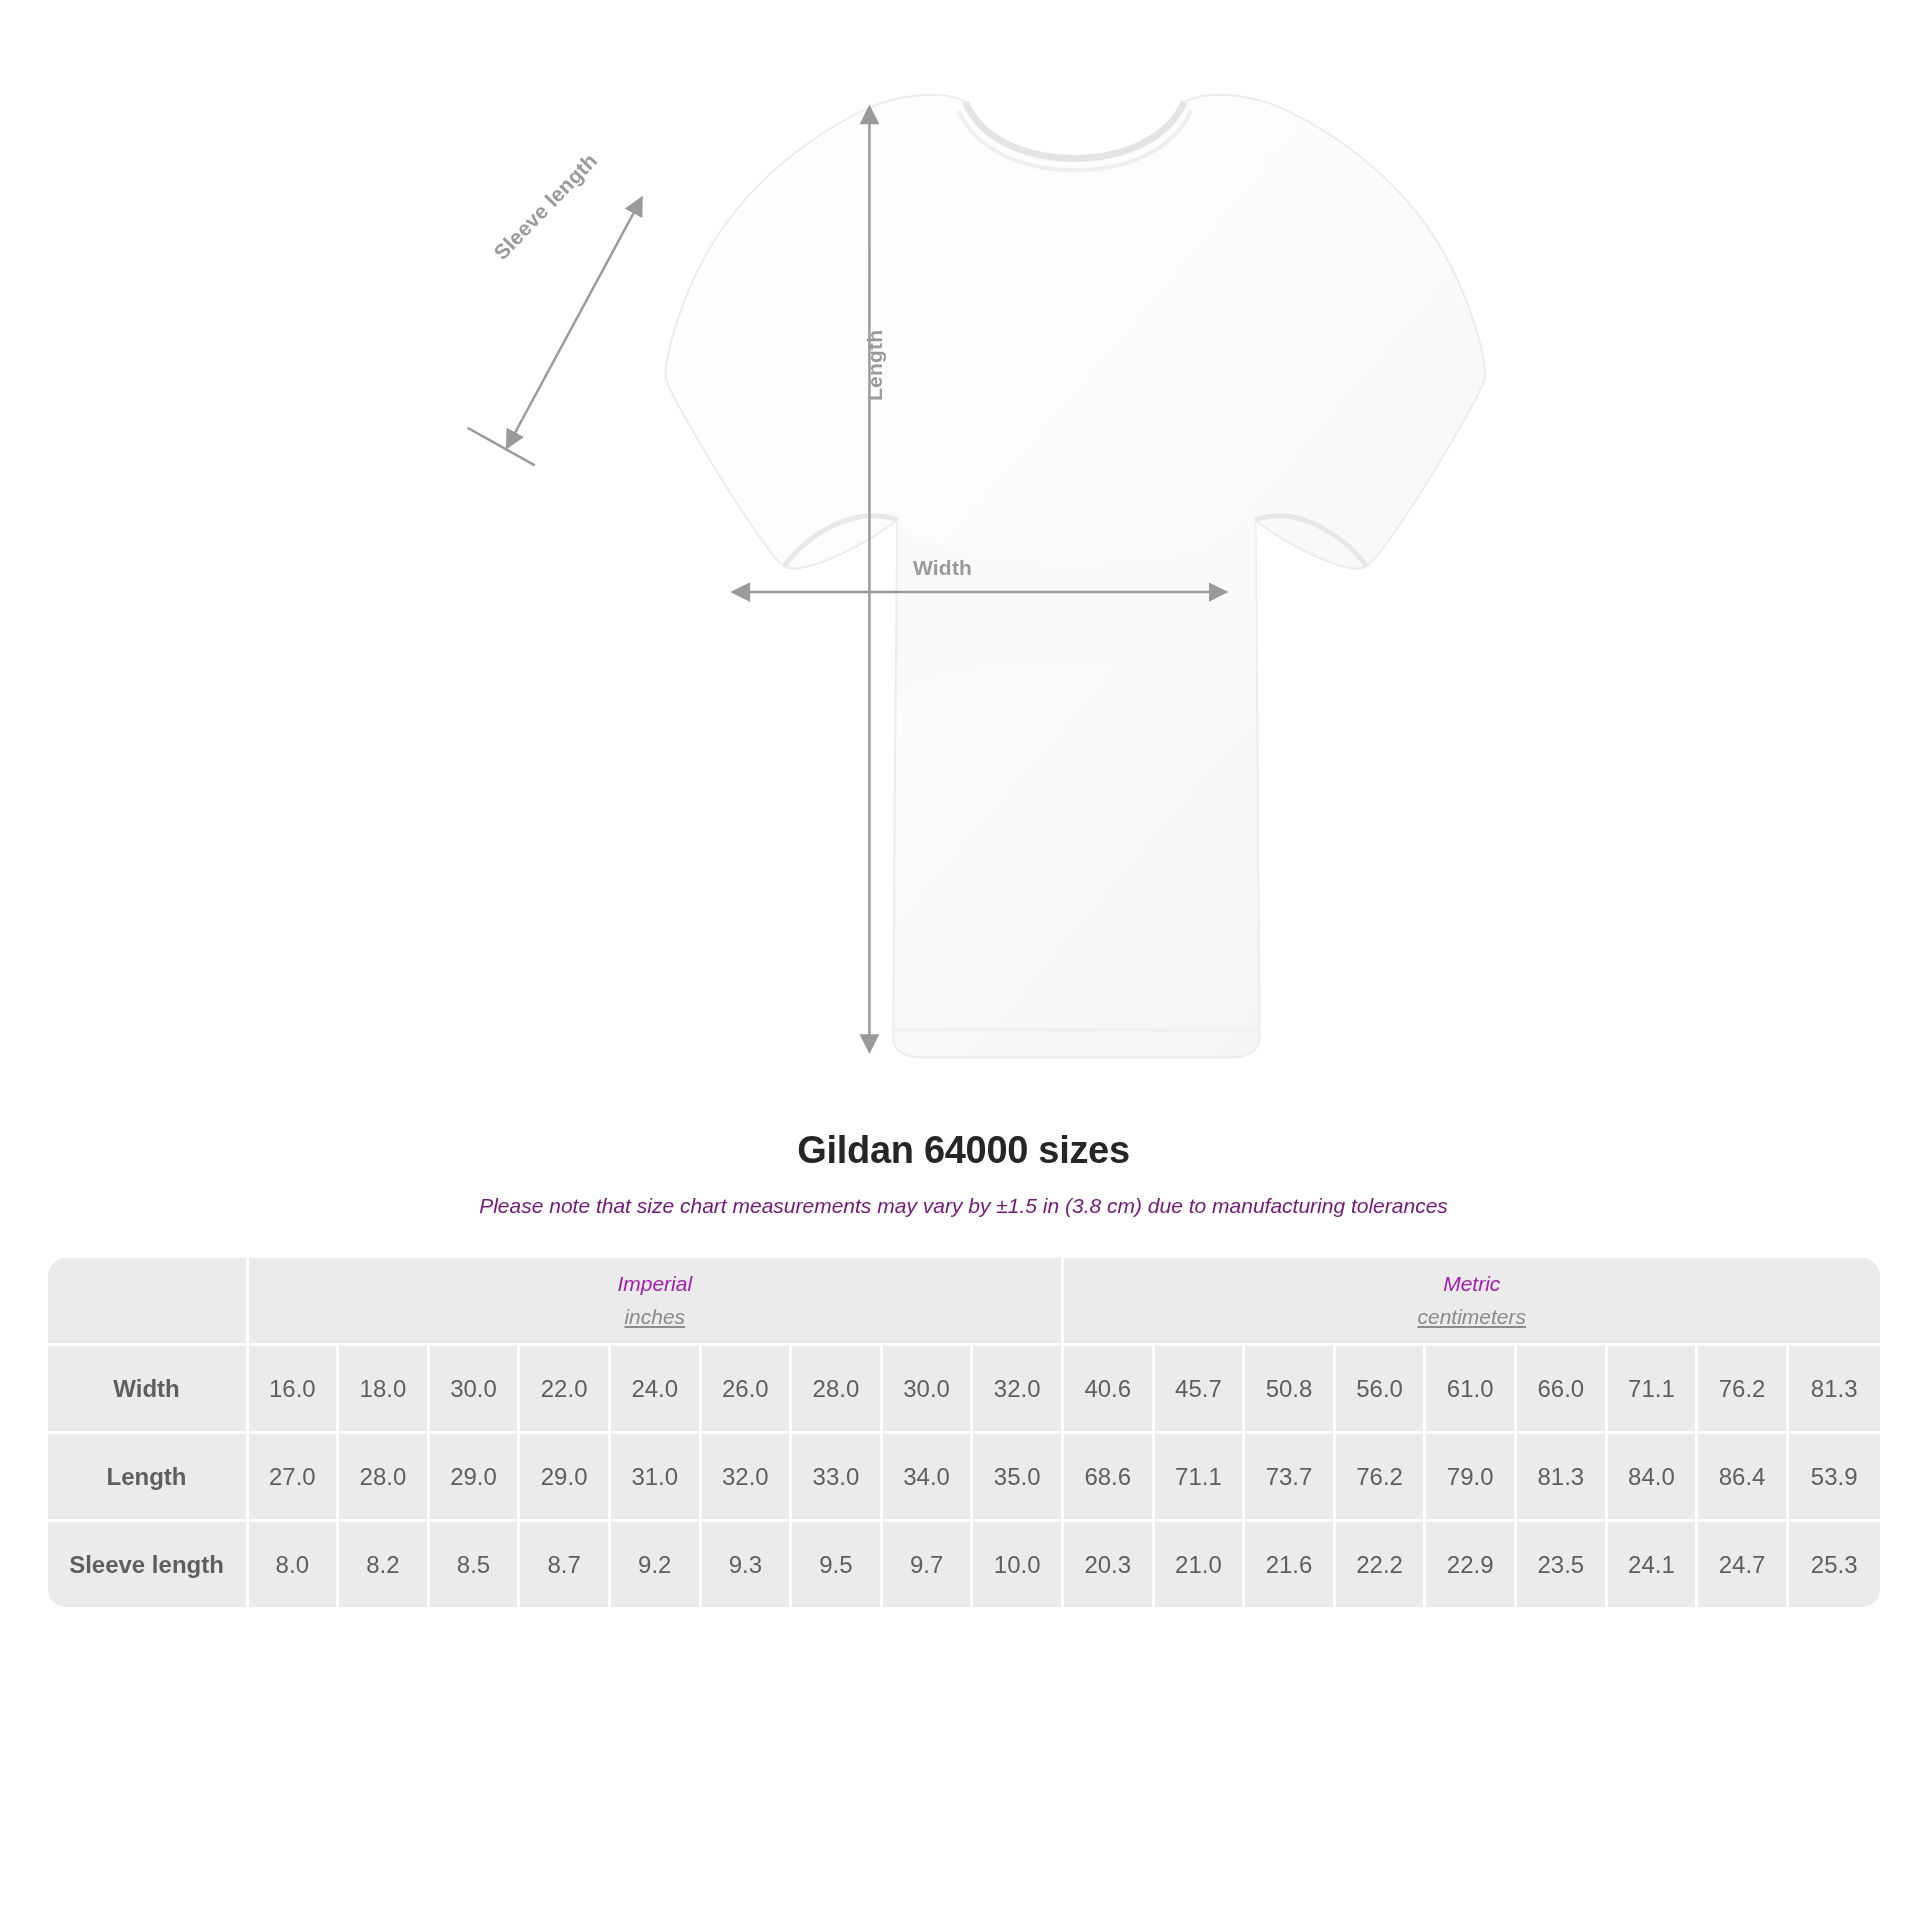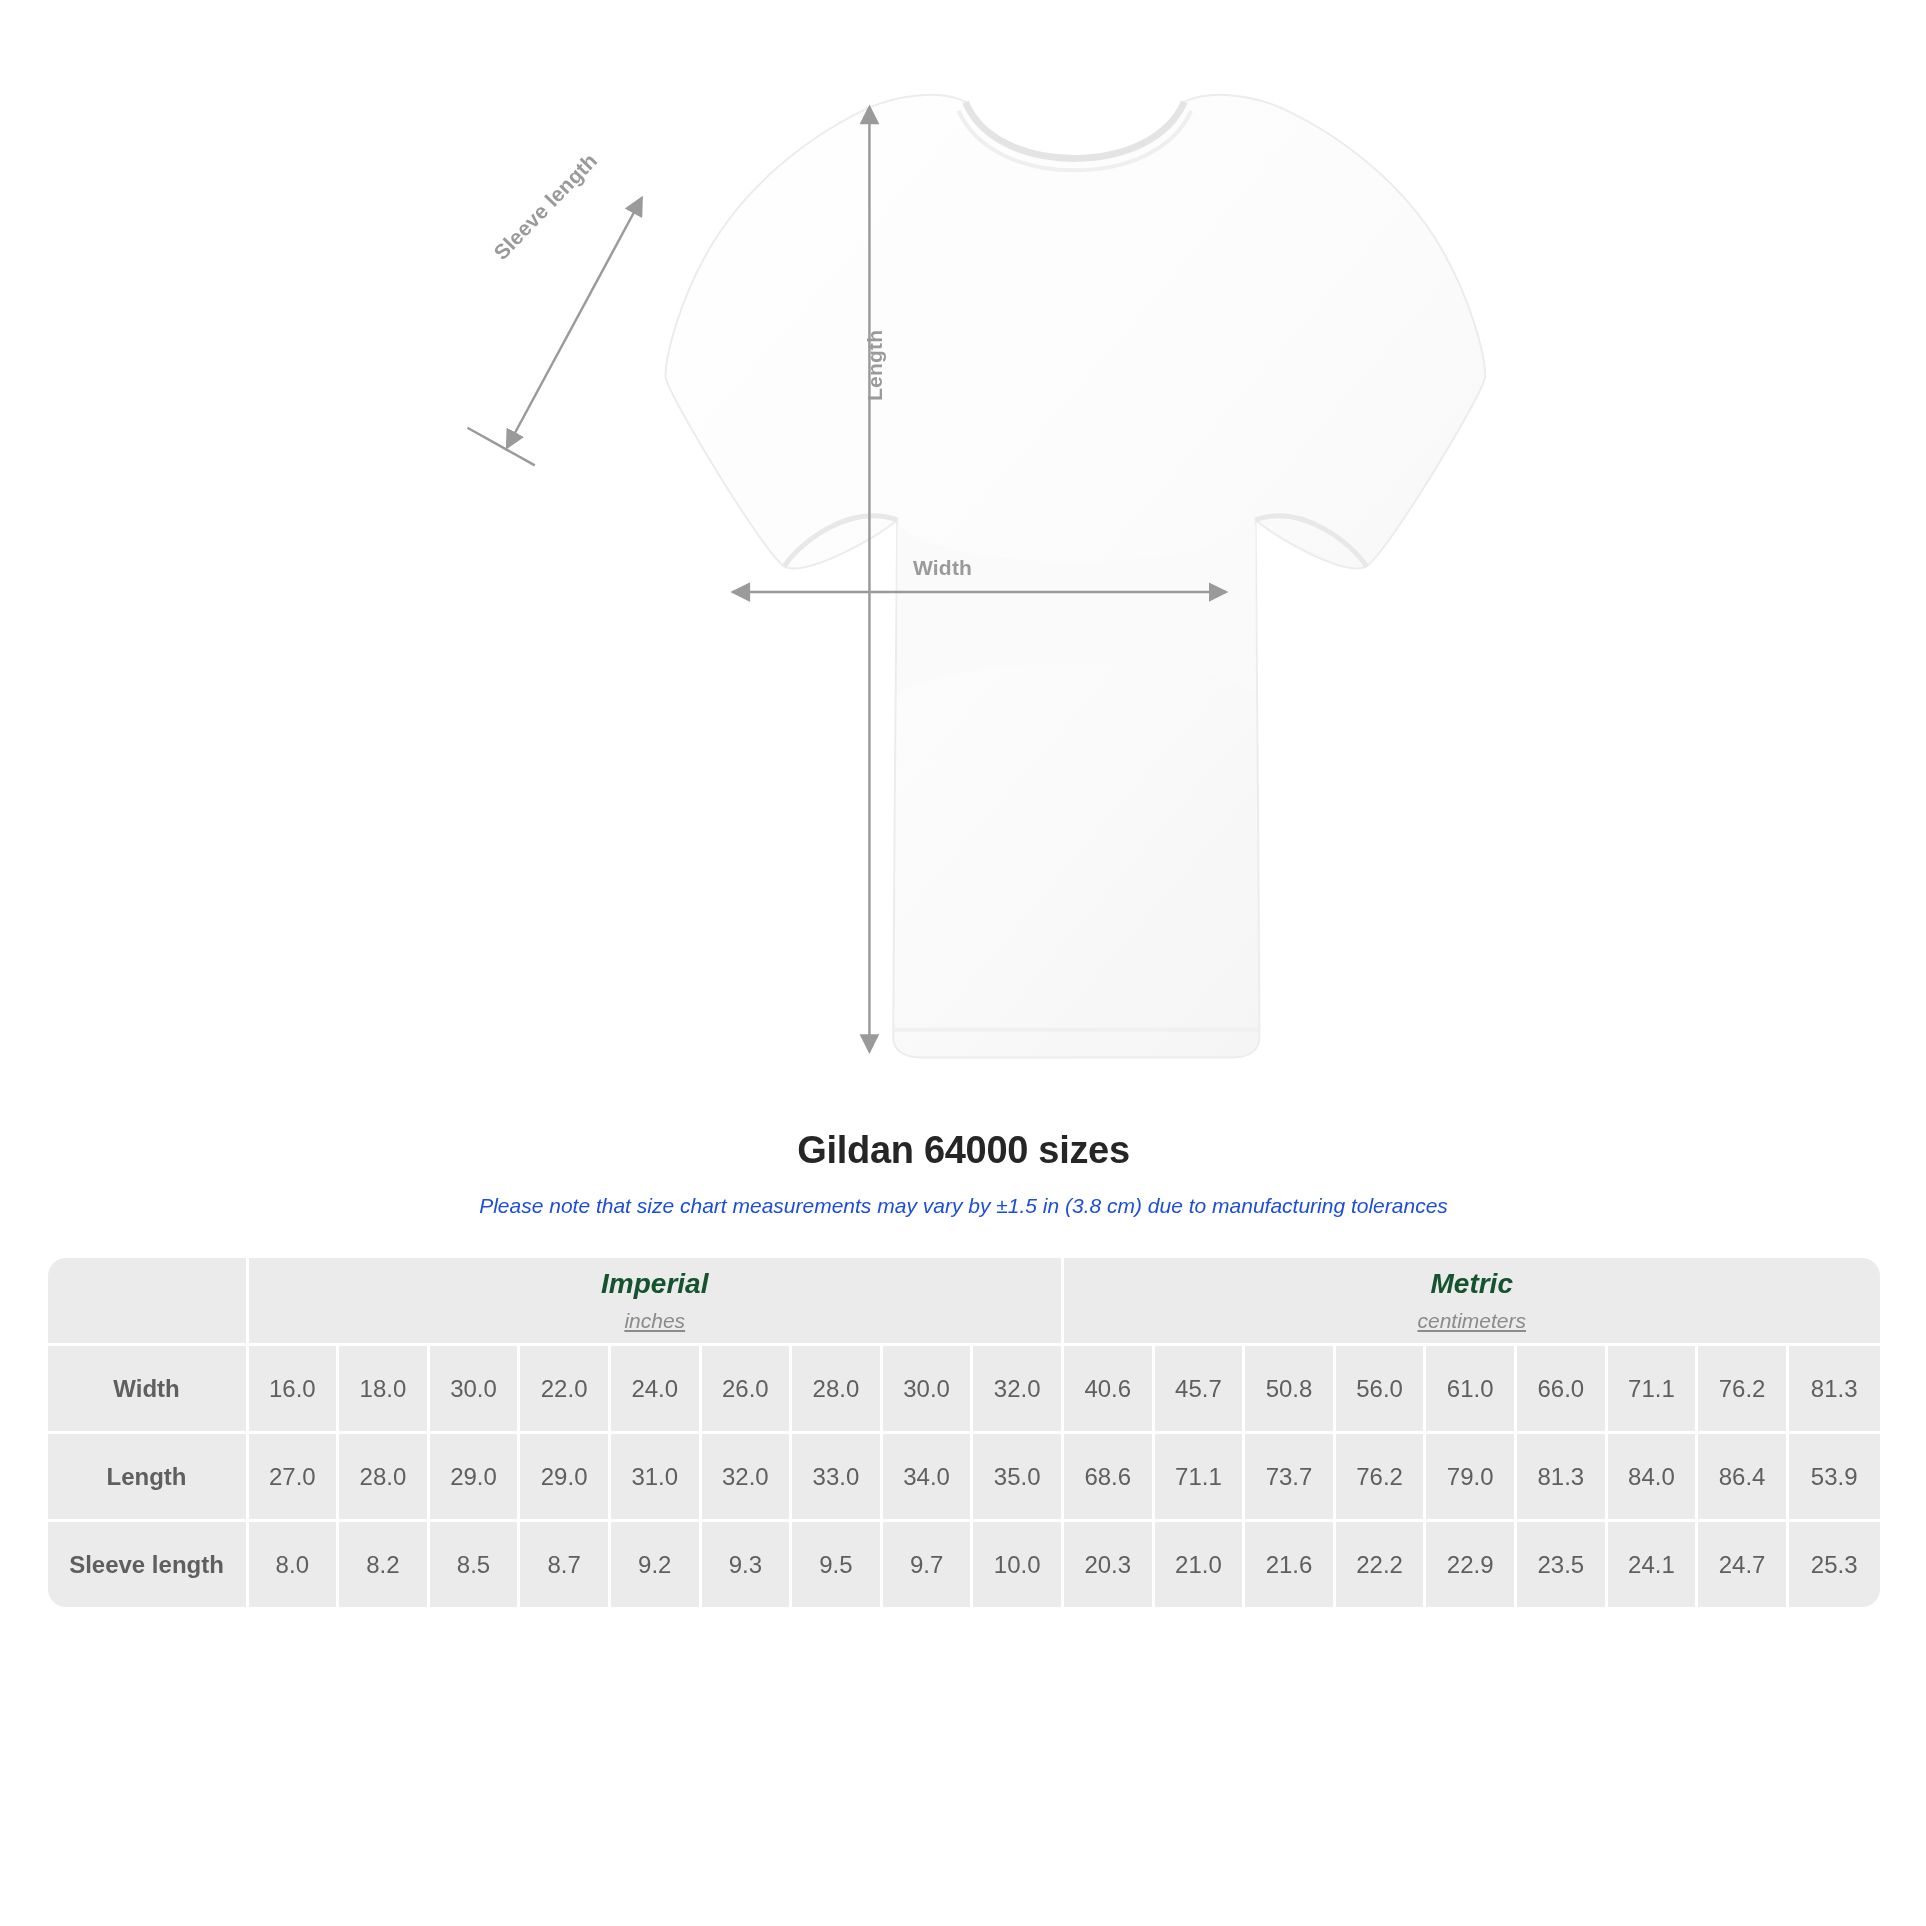--- a/index.html
+++ b/index.html
@@ -64,21 +64,21 @@
   .chart-title {
     font-size: 38px;
     font-weight: bold;
     color: #262626;
     letter-spacing: -0.3px;
   }
   .chart-note {
     margin-top: 22px;
     font-size: 21px;
     font-style: italic;
-    color: #1d4ed8;
+    color: #701a75;
   }
 
   
   .table-wrap {
     margin: 40px auto 0 auto;
     width: 1832px;
     border-radius: 18px;
     overflow: hidden;
   }
   table.size-table {
@@ -108,24 +108,24 @@
     border-bottom: none;
   }
 
   .unit-head {
     height: 149px;
   }
   .unit-head-inner {
     line-height: 1.25;
   }
   .unit-name {
-    font-size: 28px;
+    font-size: 21px;
     font-style: italic;
-    font-weight: bold;
-    color: #14532d;
+    font-weight: normal;
+    color: #a21caf;
   }
   .unit-sub {
     font-size: 21px;
     font-style: italic;
     color: #8b8b8b;
     margin-top: 7px;
     text-decoration: underline;
   }
   .col-label {
     width: 198px;

